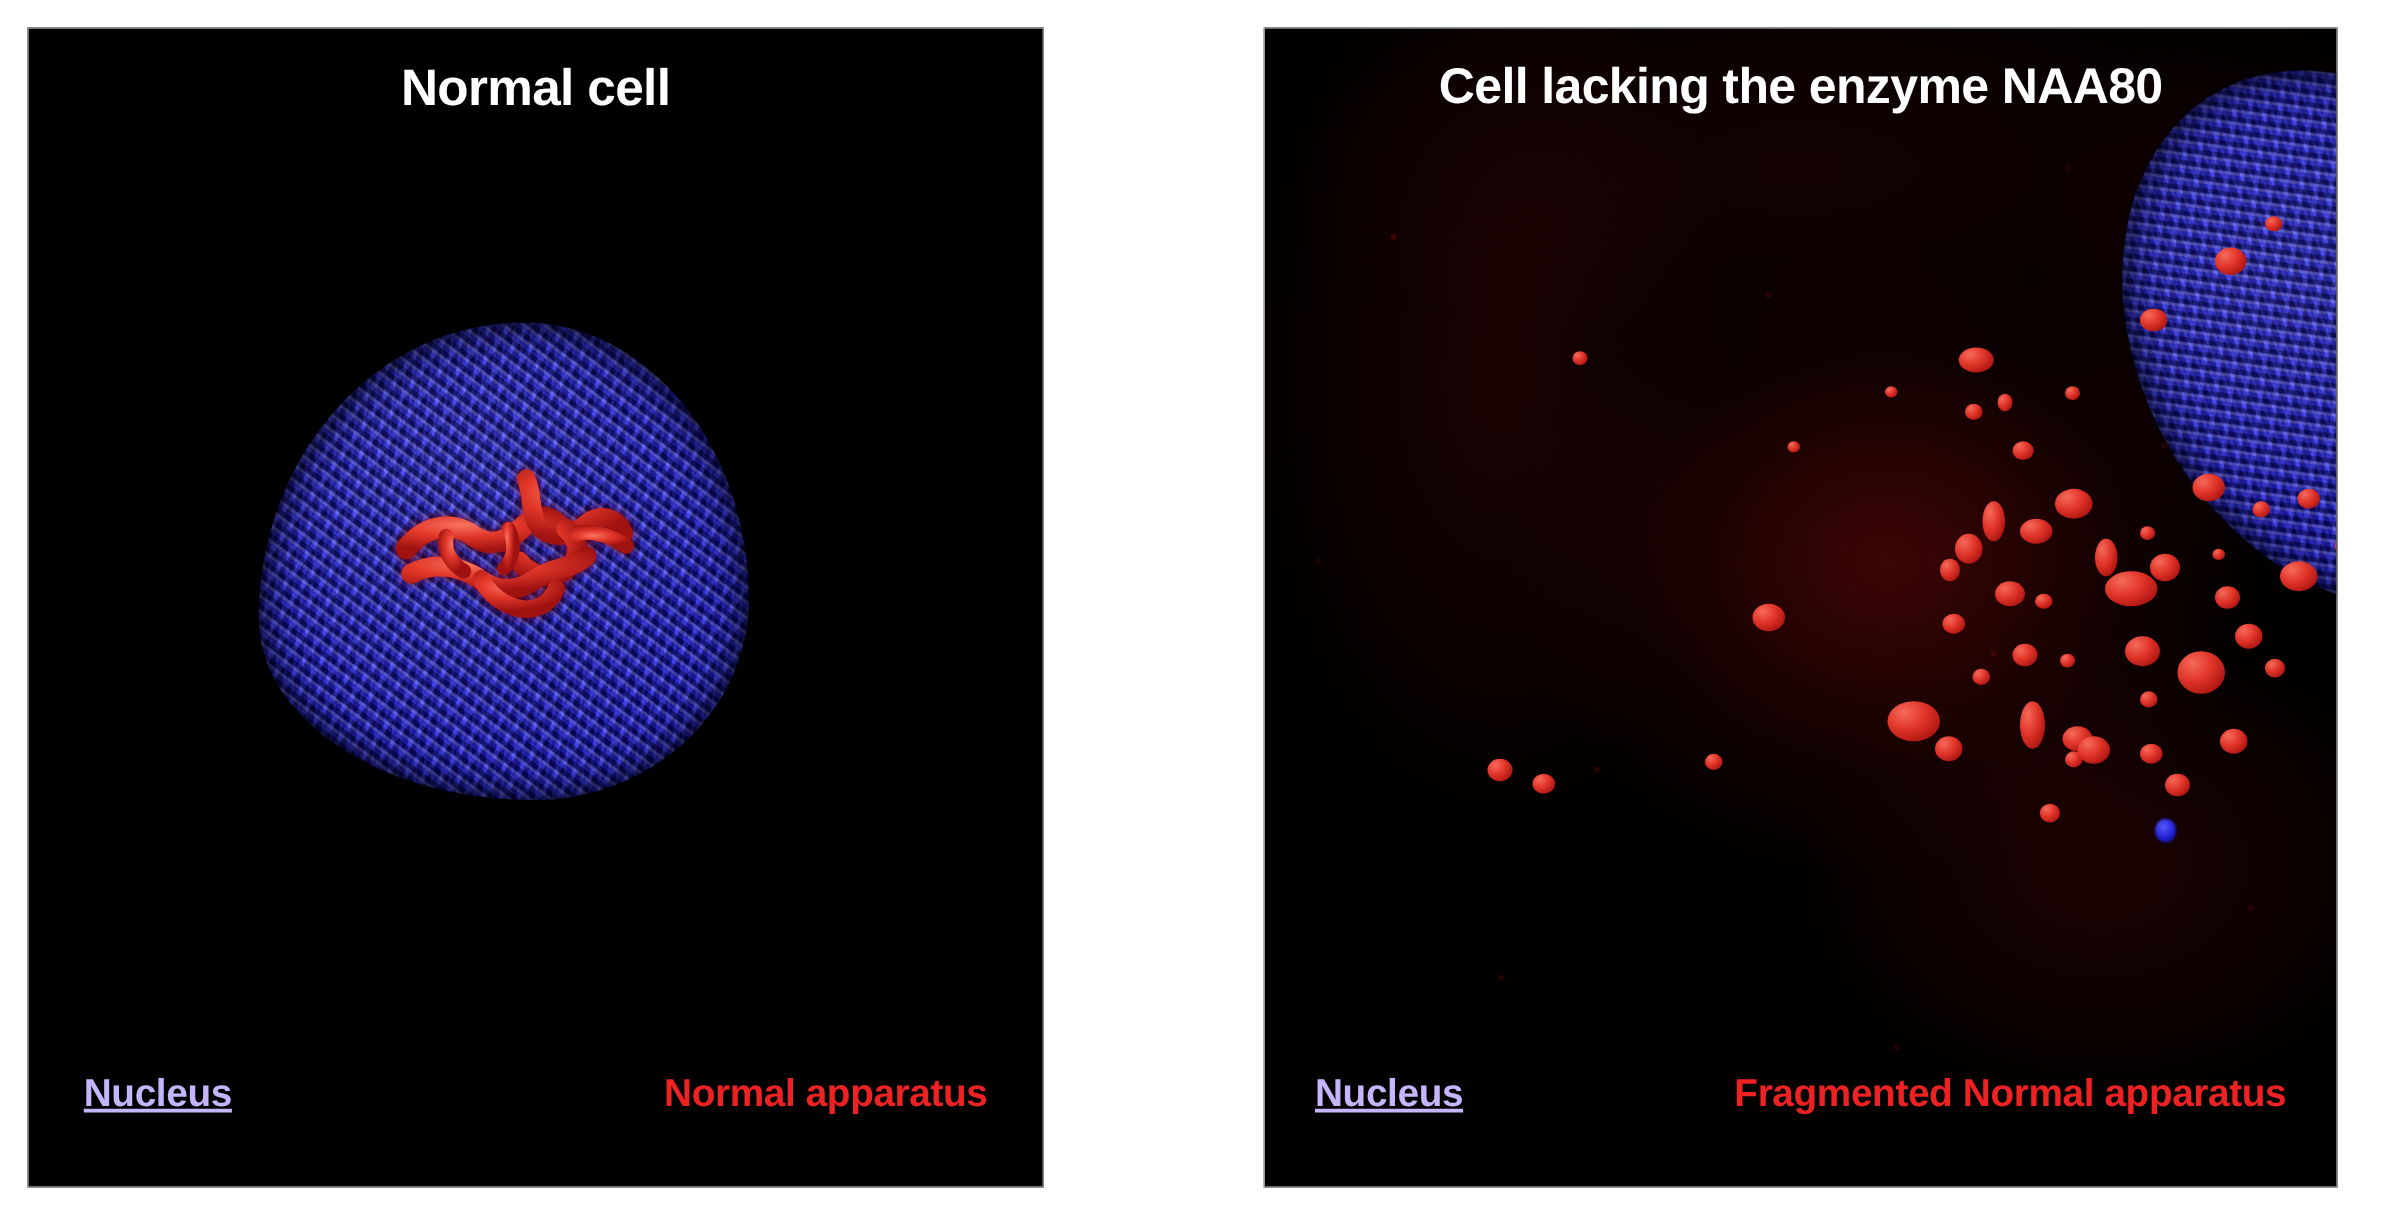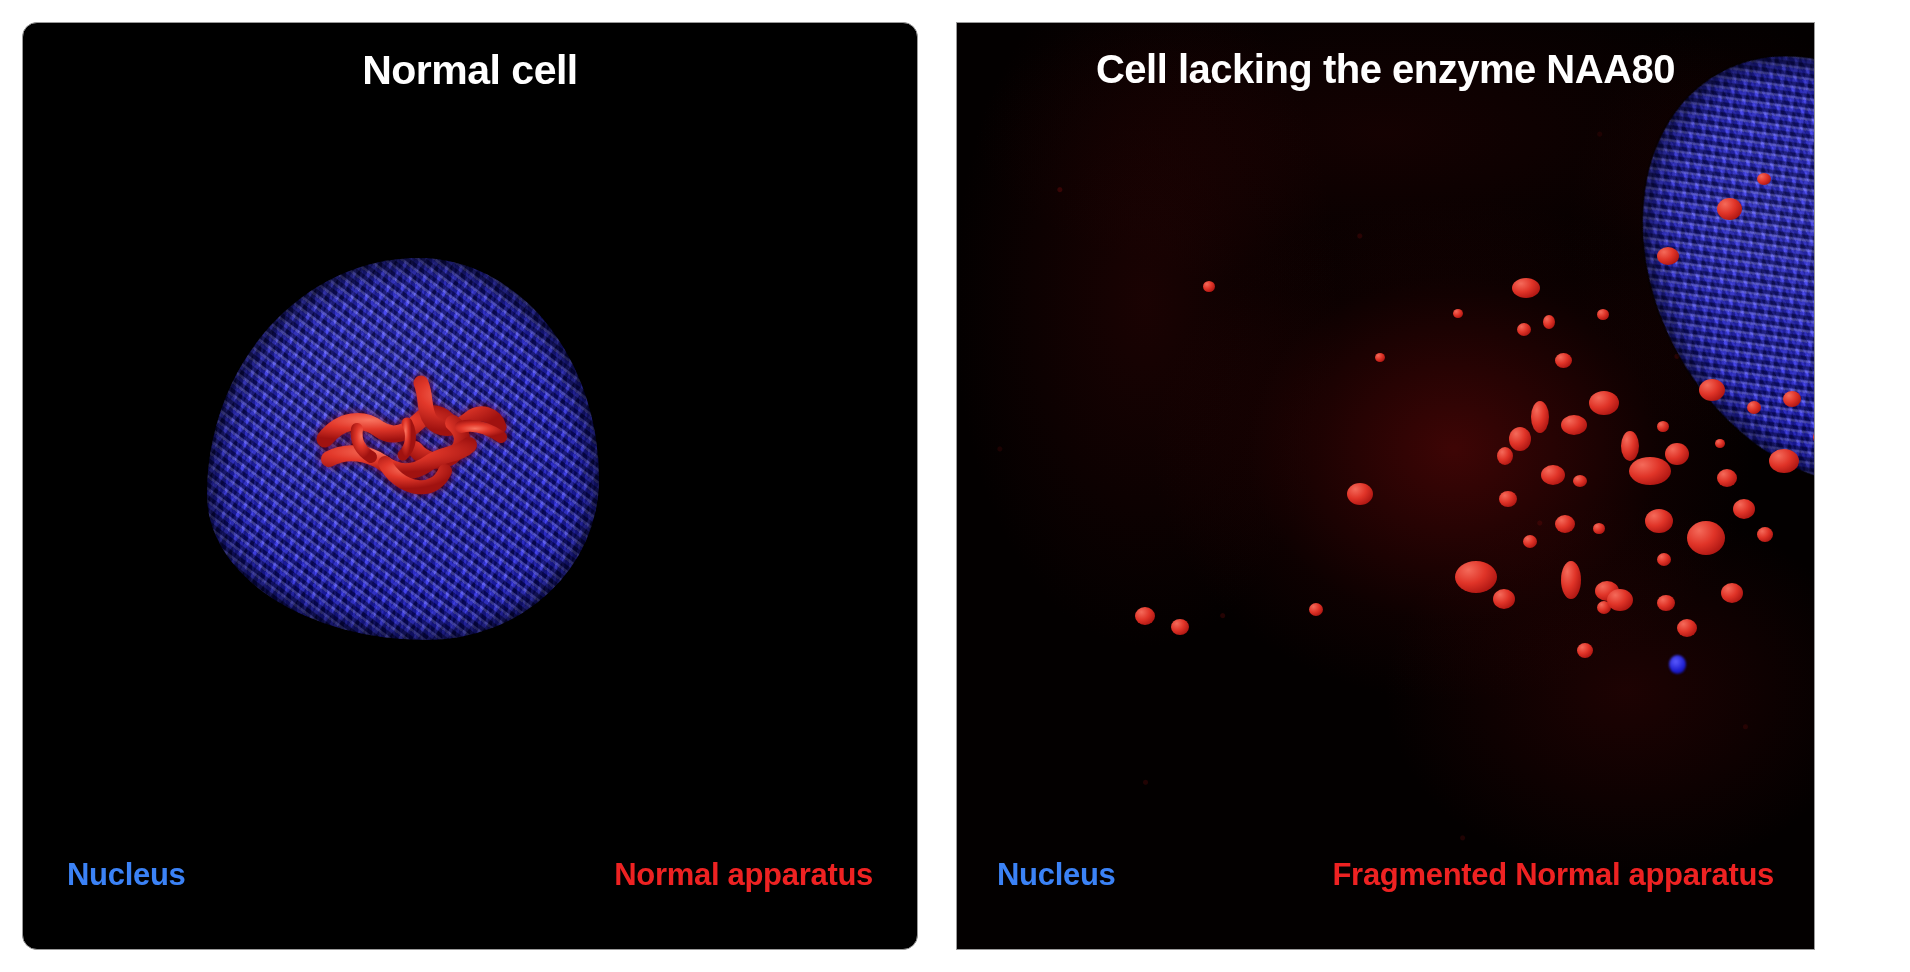--- a/index.html
+++ b/index.html
@@ -18,22 +18,22 @@
 
   
   .panel {
     position: absolute;
     top: 22px;
     height: 928px;
     overflow: hidden;
     border: 1px solid #9a9a9a;
     box-sizing: border-box;
   }
-  #panel-left  { left: 22px;  width: 896px; background: #000000; border-radius: 15px; }
-  #panel-right { left: 956px; width: 859px; background: #050000; }
+  #panel-left  { left: 22px;  width: 813px; background: #000000; }
+  #panel-right { left: 1011px; width: 859px; background: #050000; }
 
   
   .haze {
     position: absolute; inset: 0;
     background:
       radial-gradient(ellipse 44% 34% at 58% 46%, rgba(120,10,10,0.50), rgba(60,4,4,0.18) 55%, rgba(0,0,0,0) 80%),
       radial-gradient(ellipse 30% 50% at 22% 30%, rgba(80,8,8,0.30), rgba(0,0,0,0) 75%),
       radial-gradient(ellipse 36% 26% at 78% 72%, rgba(90,8,8,0.30), rgba(0,0,0,0) 78%),
       radial-gradient(ellipse 60% 22% at 50% 12%, rgba(70,6,6,0.26), rgba(0,0,0,0) 80%),
       radial-gradient(ellipse 24% 30% at 90% 22%, rgba(70,6,6,0.22), rgba(0,0,0,0) 78%),
@@ -78,21 +78,21 @@
     display: flex;
     justify-content: space-between;
     padding: 0 44px;
     z-index: 12;
     font-size: 31px;
     font-weight: bold;
     letter-spacing: -0.3px;
     white-space: nowrap;
   }
   #panel-right .legend { padding: 0 40px; }
-  .legend-nucleus { color: #3b82f6; }
+  .legend-nucleus { color: #c4b5fd; text-decoration: underline; }
   .legend-golgi   { color: #EE2222; }
 
   
   .nucleus {
     position: absolute;
     background-color: #1414DC;
     background-image:
       repeating-linear-gradient(37deg,  rgba(255,255,255,.20) 0 2px, rgba(0,0,10,.34) 3px 6px, rgba(90,90,255,.18) 7px 10px),
       repeating-linear-gradient(-54deg, rgba(0,0,20,.36) 0 3px, rgba(130,130,255,.22) 4px 7px, rgba(0,0,15,.20) 8px 12px),
       repeating-linear-gradient(96deg,  rgba(160,160,255,.16) 0 2px, rgba(0,0,0,.26) 3px 7px),

